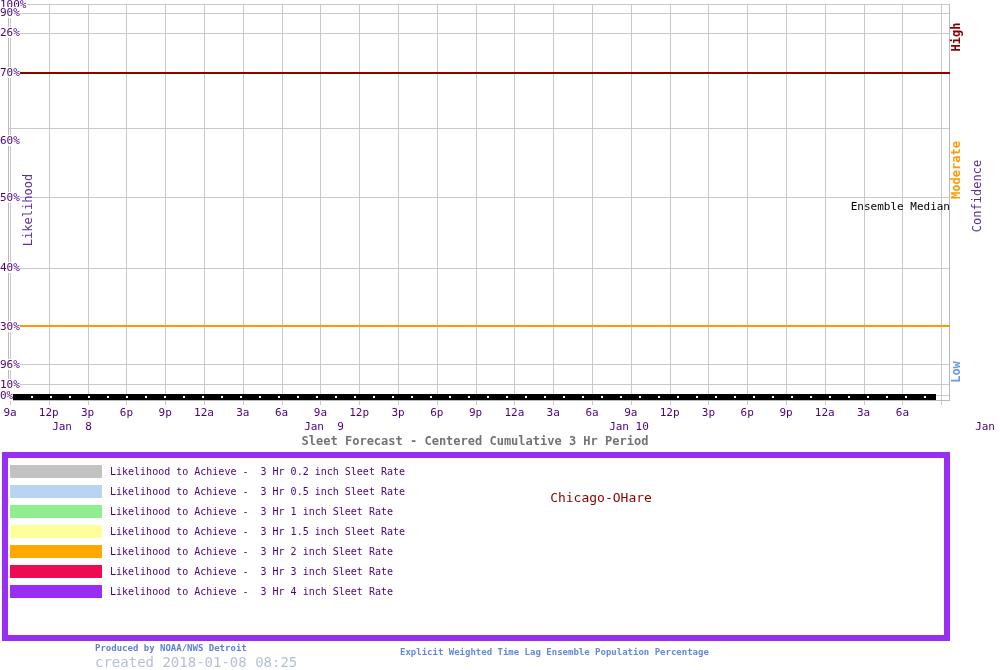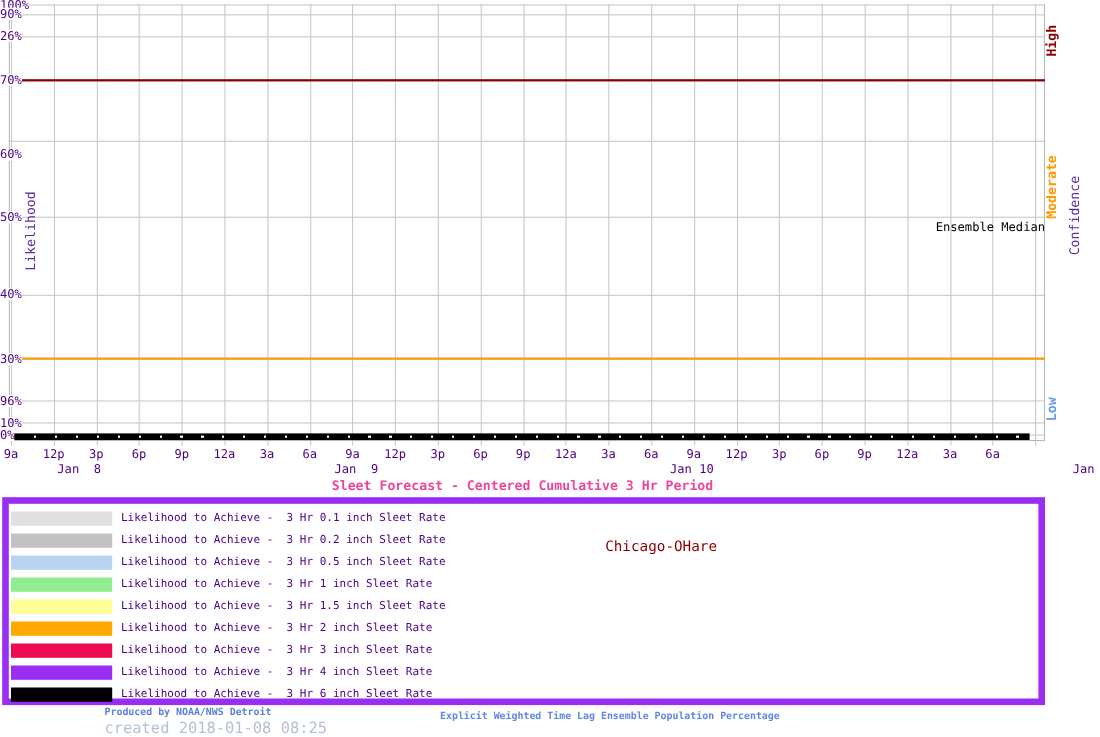--- a/index.html
+++ b/index.html
@@ -14,21 +14,21 @@
   .ytick-label{position:absolute;left:0;font-size:11px;line-height:11px;color:#4b0082;background:#ffffff;z-index:6;}
   .xtick-label{position:absolute;top:407px;font-size:11px;line-height:11px;color:#4b0082;transform:translateX(-50%);z-index:6;}
   .xdate-label{position:absolute;top:421px;font-size:11px;line-height:11px;color:#4b0082;transform:translateX(-50%);white-space:pre;z-index:6;}
   .refline{position:absolute;height:2px;z-index:2;}
   .zero-band{position:absolute;left:8px;top:394px;width:928px;height:6px;background:#000;z-index:4;}
   .zero-band-dots{position:absolute;left:6px;right:0;top:2px;height:2px;
     background:repeating-linear-gradient(90deg,transparent 0 17px,#ffffff 17px 19px);}
   .rot{position:absolute;white-space:nowrap;transform:translate(-50%,-50%) rotate(-90deg);z-index:6;}
   .ensemble-median{position:absolute;right:50px;top:201px;font-size:11px;line-height:12px;color:#000;z-index:6;}
   .chart-title{position:absolute;left:0;top:434px;width:950px;text-align:center;
-    font-size:12px;font-weight:bold;color:#ec4899;z-index:6;}
+    font-size:12px;font-weight:bold;color:#737373;z-index:6;}
   #legend-box{position:absolute;left:2px;top:452px;width:948px;height:189px;
     border:6px solid #9a2df2;background:#ffffff;box-sizing:border-box;}
   .legend-row{display:flex;align-items:center;height:20px;margin-left:2px;}
   .legend-swatch{width:92px;height:13px;flex:0 0 92px;}
   .legend-label{margin-left:8px;font-size:10px;color:#4b0082;white-space:pre;}
   #station-label{position:absolute;left:601px;top:490px;transform:translateX(-50%);
     font-size:13px;color:#8b0000;z-index:7;white-space:nowrap;}
   .footer-produced{position:absolute;left:95px;top:643px;font-size:9px;font-weight:bold;color:#5b7fd9;}
   .footer-created{position:absolute;left:95px;top:654px;font-size:14px;color:#b5bfd5;}
   .footer-method{position:absolute;left:400px;top:647px;font-size:9px;font-weight:bold;color:#6287e0;}
@@ -134,24 +134,20 @@
     <div class="xdate-label" style="left: 324px;">Jan  9</div>
     <div class="xdate-label" style="left: 629px;">Jan 10</div>
     <div class="xdate-label" style="left: 995px;">Jan 11</div>
     <div class="refline" style="left: 8px; top: 71.816px; width: 942px; background: rgb(139, 0, 0);"></div>
     <div class="refline" style="left: 8px; top: 325.184px; width: 942px; background: rgb(255, 153, 0);"></div>
   </div>
 
 <div id="legend-box">
   <div id="legend-rows" style="margin-top:3px;">
       <div class="legend-row" style="">
-        <div class="legend-swatch" style="background: rgb(224, 224, 224);"></div>
-        <div class="legend-label" style="">Likelihood to Achieve -  3 Hr 0.1 inch Sleet Rate</div>
-      </div>
-      <div class="legend-row" style="">
         <div class="legend-swatch" style="background: rgb(194, 194, 194);"></div>
         <div class="legend-label" style="">Likelihood to Achieve -  3 Hr 0.2 inch Sleet Rate</div>
       </div>
       <div class="legend-row" style="">
         <div class="legend-swatch" style="background: rgb(185, 211, 243);"></div>
         <div class="legend-label" style="">Likelihood to Achieve -  3 Hr 0.5 inch Sleet Rate</div>
       </div>
       <div class="legend-row" style="">
         <div class="legend-swatch" style="background: rgb(144, 238, 144);"></div>
         <div class="legend-label" style="">Likelihood to Achieve -  3 Hr 1 inch Sleet Rate</div>
@@ -165,24 +161,20 @@
         <div class="legend-label" style="">Likelihood to Achieve -  3 Hr 2 inch Sleet Rate</div>
       </div>
       <div class="legend-row" style="">
         <div class="legend-swatch" style="background: rgb(237, 10, 81);"></div>
         <div class="legend-label" style="">Likelihood to Achieve -  3 Hr 3 inch Sleet Rate</div>
       </div>
       <div class="legend-row" style="">
         <div class="legend-swatch" style="background: rgb(154, 45, 242);"></div>
         <div class="legend-label" style="">Likelihood to Achieve -  3 Hr 4 inch Sleet Rate</div>
       </div>
-      <div class="legend-row" style="">
-        <div class="legend-swatch" style="background: rgb(0, 0, 0);"></div>
-        <div class="legend-label" style="">Likelihood to Achieve -  3 Hr 6 inch Sleet Rate</div>
-      </div>
     </div>
 </div>
 
 <div id="station-label">Chicago-OHare</div>
 
 <div class="footer-produced">Produced by NOAA/NWS Detroit</div>
 <div class="footer-created">created 2018-01-08 08:25</div>
 <div class="footer-method">Explicit Weighted Time Lag Ensemble Population Percentage</div>
 
 </body></html>

